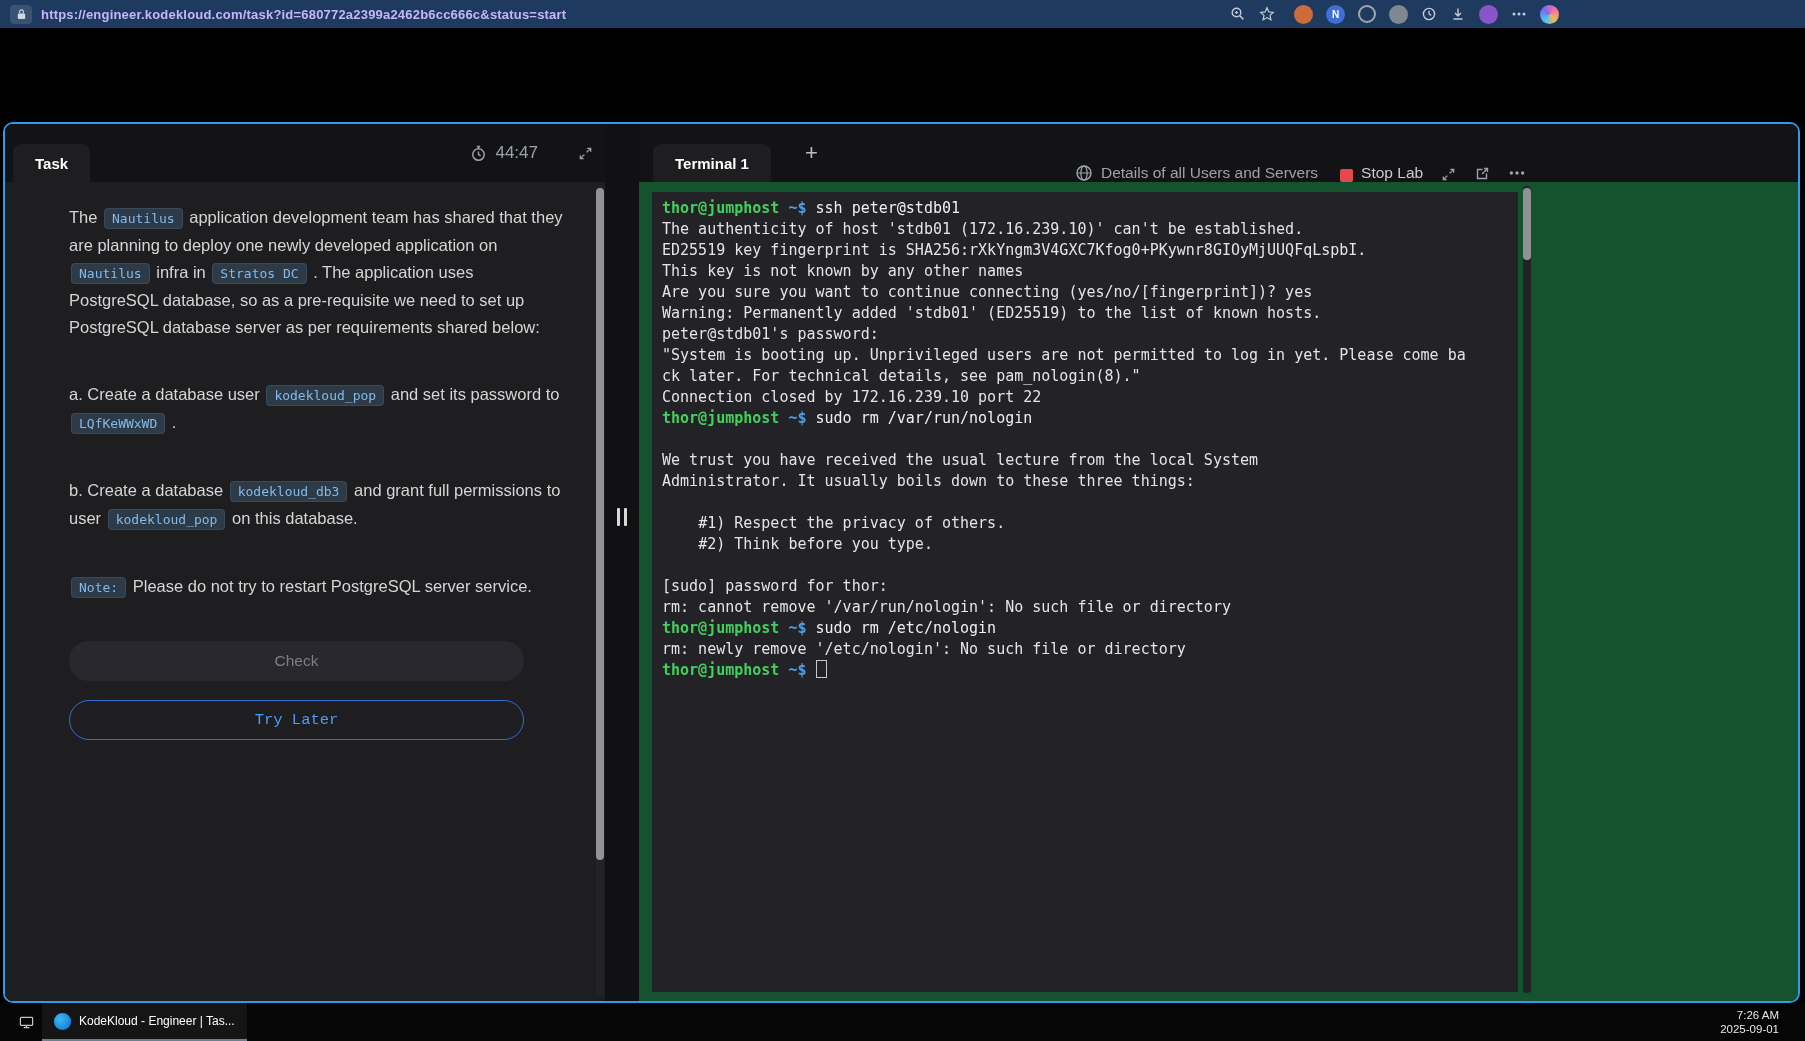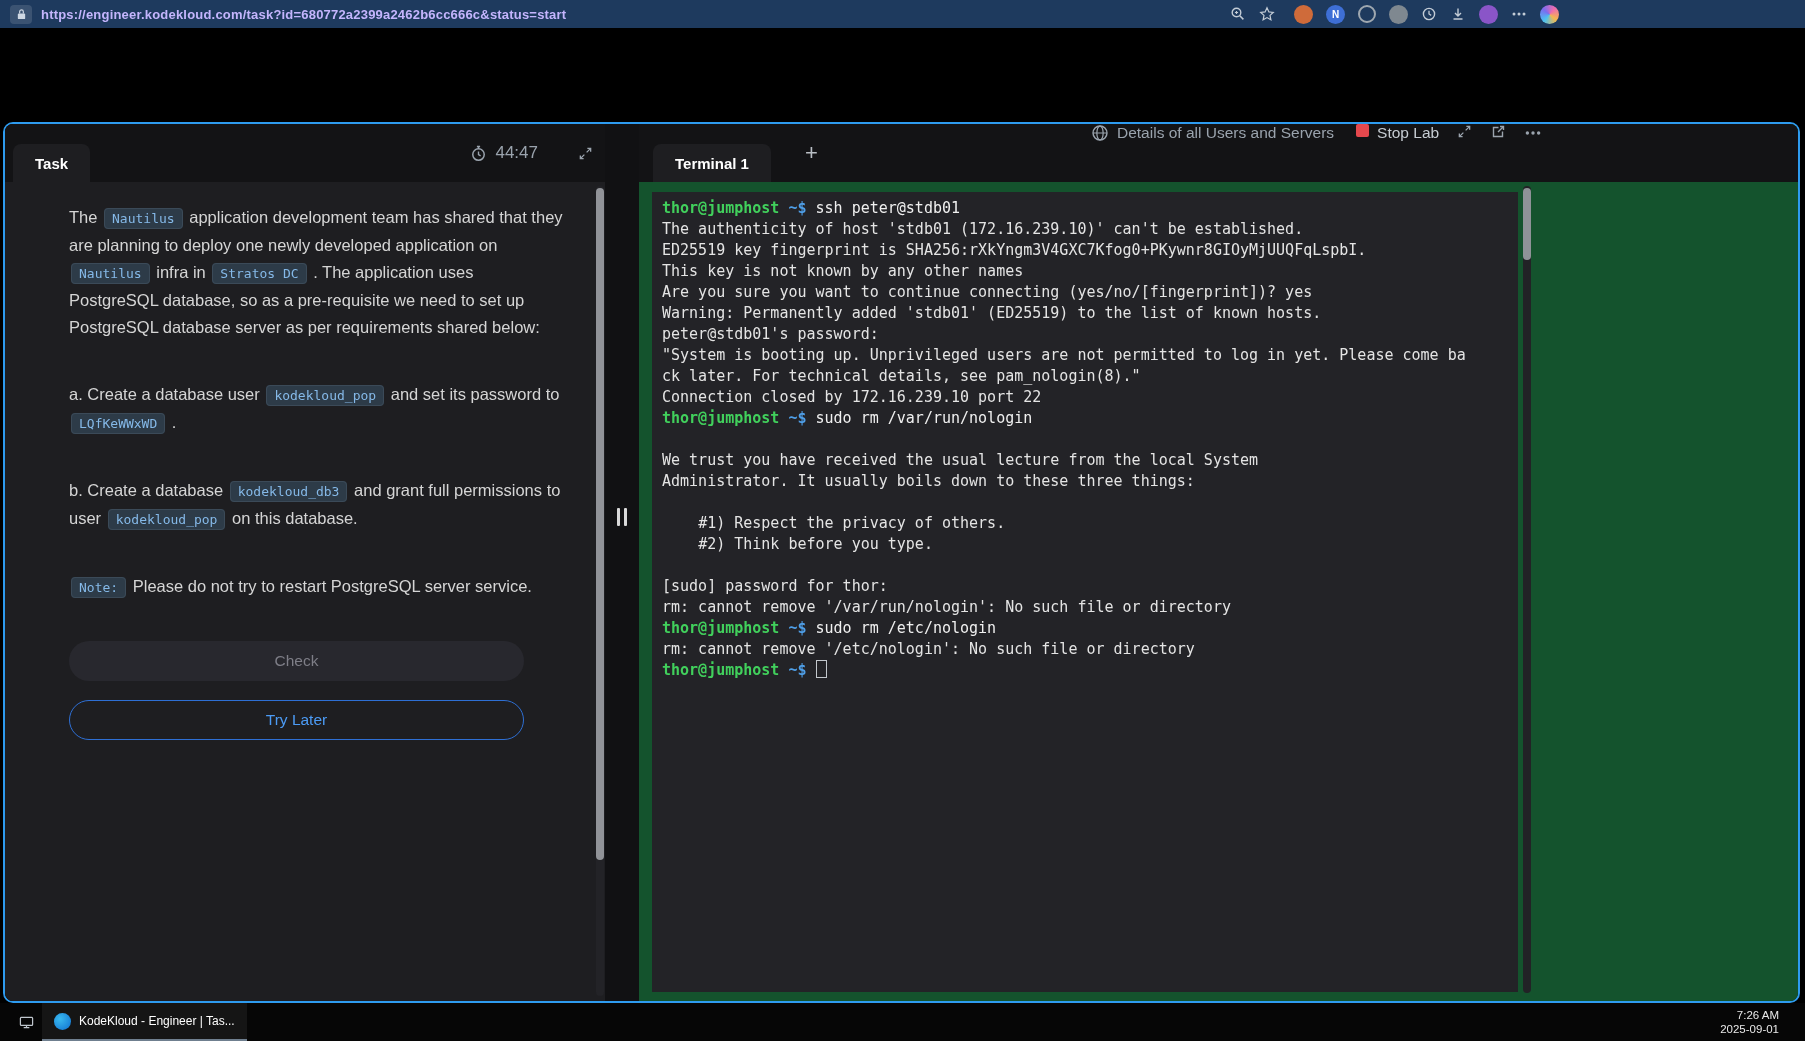--- a/index.html
+++ b/index.html
@@ -36,34 +36,34 @@
     font-size:16.5px;line-height:27px;position:relative;overflow:hidden;}
   .task-para{margin:0 0 40px 0;}
   .badge{font-family:"DejaVu Sans Mono", monospace;font-size:13px;color:#85b9e8;
     background:#2d3b48;border:1px solid #3b4a58;border-radius:4px;padding:2px 7px;
     margin:0 2px;white-space:nowrap;}
   .buttons{width:455px;margin-top:10px;}
   .btn-check{display:block;width:100%;height:40px;border:none;border-radius:21px;
     background:#28282e;color:#7e7e87;font-size:15.5px;margin-bottom:19px;
     font-family:inherit;cursor:pointer;}
   .btn-try{display:block;width:100%;height:40px;border:1.5px solid #2e6fd4;border-radius:21px;
-    background:transparent;color:#4c9bf5;font-size:15.5px;font-family:Liberation Sans, sans-serif;cursor:pointer;box-sizing:border-box;}
+    background:transparent;color:#4c9bf5;font-size:15.5px;font-family:Liberation Mono, monospace;cursor:pointer;box-sizing:border-box;}
   .left-scroll-track{position:absolute;right:1px;top:62px;bottom:5px;width:8px;
     background:#232327;border-radius:4px;}
   .left-scroll-thumb{position:absolute;right:1px;top:64px;width:8px;height:672px;
     background:#919398;border-radius:4px;}
   
   .divider{width:34px;background:#111113;position:relative;flex:none;}
   .divider-handle{position:absolute;left:50%;transform:translateX(-50%);top:384px;display:flex;gap:4px;cursor:col-resize;}
   .divider-handle i{width:3px;height:18px;background:#d9d9d9;border-radius:1px;display:block;}
   
   .right-panel{flex:1;background:#14532d;position:relative;display:flex;flex-direction:column;}
   .right-panel .tab{margin-left:14px;}
   .plus{margin-left:34px;color:#b9bec4;font-size:22px;font-weight:300;cursor:pointer;line-height:1;}
-  .header-cluster{position:absolute;left:452px;top:0;height:58px;display:flex;align-items:flex-start;
+  .header-cluster{position:absolute;left:436px;top:0;height:58px;display:flex;align-items:flex-end;
     color:#9aa3ad;font-size:15.5px;white-space:nowrap;}
   .header-cluster .lbl{margin-left:8px;}
   .stop-square{width:13px;height:13px;background:#e5484d;border-radius:2px;margin-left:22px;flex:none;}
   .stop-lbl{color:#c6ccd2;margin-left:8px;}
   .hicon{margin-left:18px;display:flex;align-items:center;cursor:pointer;}
   .terminal-box{position:absolute;left:13px;top:68px;width:866px;height:800px;background:#232327;
     padding:6px 10px;box-sizing:border-box;font-family:"DejaVu Sans Mono", monospace;
     font-size:15px;line-height:21px;color:#e7e7e7;overflow:hidden;cursor:text;}
   .tline{white-space:pre-wrap;min-height:21px;}
   .seg-g{color:#41d05c;font-weight:bold;}
@@ -233,21 +233,21 @@
         <div class="tline"> </div>
         <div class="tline"><span class="seg-o">We trust you have received the usual lecture from the local System</span></div>
         <div class="tline"><span class="seg-o">Administrator. It usually boils down to these three things:</span></div>
         <div class="tline"> </div>
         <div class="tline"><span class="seg-o">    #1) Respect the privacy of others.</span></div>
         <div class="tline"><span class="seg-o">    #2) Think before you type.</span></div>
         <div class="tline"> </div>
         <div class="tline"><span class="seg-o">[sudo] password for thor:</span></div>
         <div class="tline"><span class="seg-o">rm: cannot remove '/var/run/nologin': No such file or directory</span></div>
         <div class="tline"><span class="seg-g">thor@jumphost</span><span class="seg-b"> ~$</span><span class="seg-w"> sudo rm /etc/nologin</span></div>
-        <div class="tline"><span class="seg-o">rm: cannot remove '/etc/nologin': No such file or directory</span></div>
+        <div class="tline"><span class="seg-o">rm: newly remove '/etc/nologin': No such file or directory</span></div>
         <div class="tline"><span class="seg-g">thor@jumphost</span><span class="seg-b"> ~$ </span><span class="cursor"></span></div>
       </div>
     <div class="term-scroll-track"></div>
     <div class="term-scroll-thumb"></div>
   </div>
 </div>
 
 <div class="taskbar">
   <span class="tb-corner">
     <svg viewBox="0 0 16 16" width="15" height="15">

